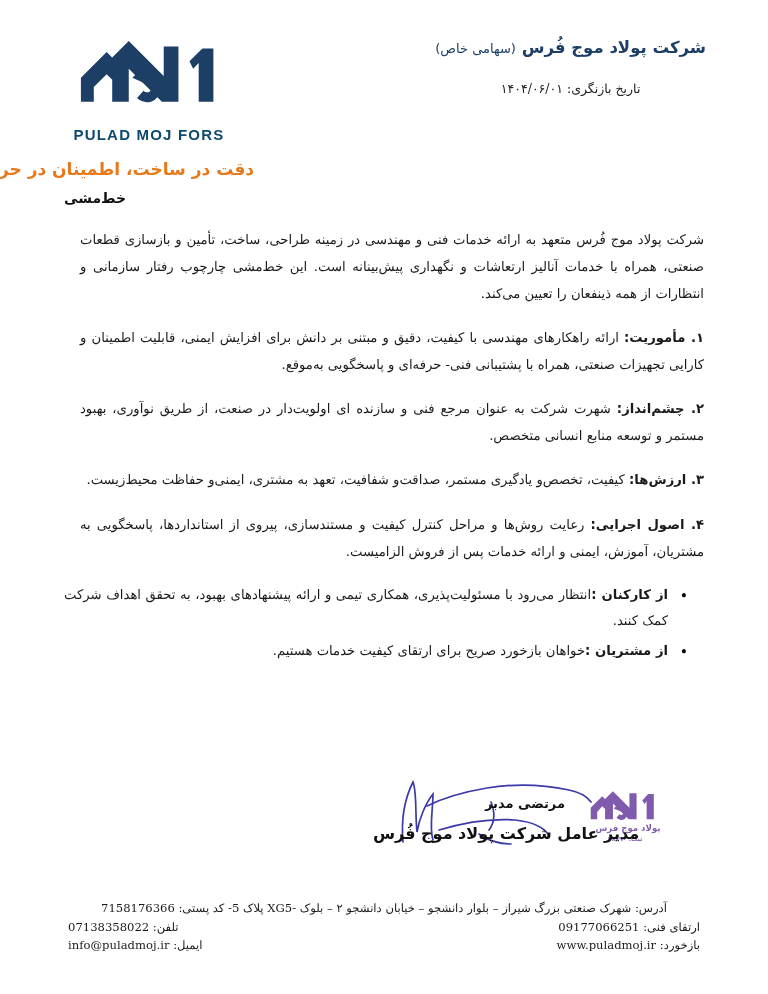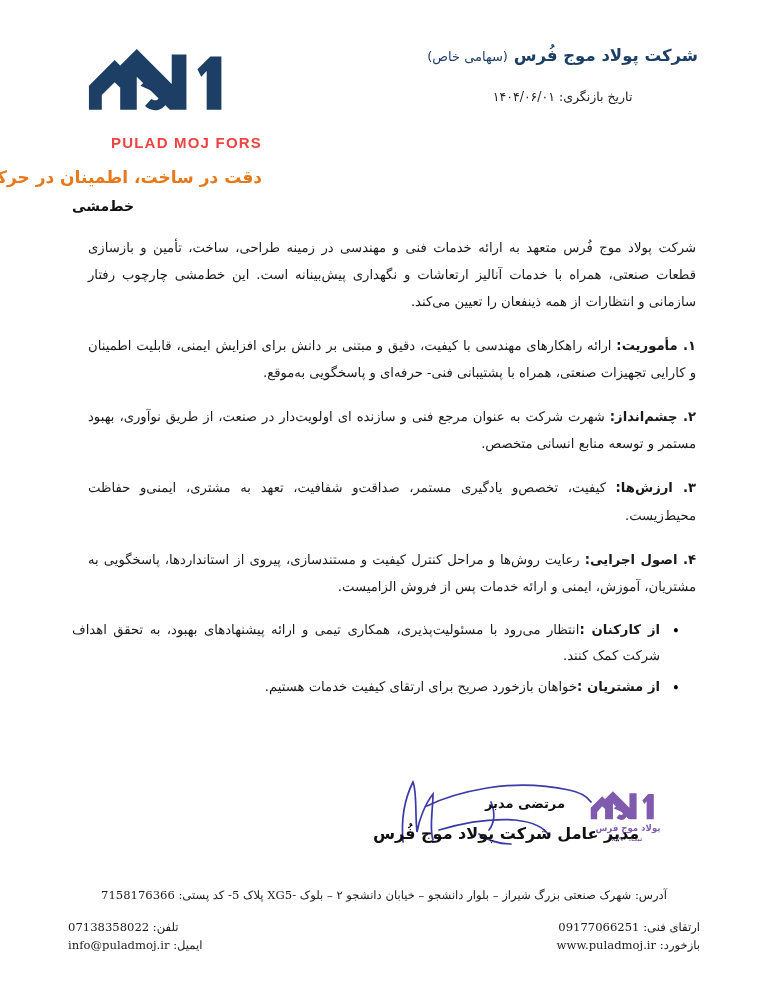--- a/index.html
+++ b/index.html
@@ -12,21 +12,21 @@
     font-family: "DejaVu Sans", "Liberation Sans", sans-serif;
     color: #1a1a1a;
     position: relative;
     overflow: hidden;
   }
 
   .page {
     position: relative;
     width: 768px;
     height: 994px;
-    padding: 12px;
+    padding: 4px;
     background: #fff;
   }
 
   
   .header {
     position: relative;
     height: 180px;
     padding: 30px 38px 0 38px;
   }
   .header-left {
@@ -68,23 +68,22 @@
     display: block;
     margin: 0 auto;
     width: 148px;
     height: 92px;
   }
   .logo-wordmark {
     margin-top: 4px;
     font-size: 15px;
     font-weight: bold;
     letter-spacing: 1.2px;
-    color: #ef4444;
+    color: #0c4a6e;
     font-family: "Liberation Sans", sans-serif;
-    text-align: right;
   }
   .logo-tagline {
     margin-top: 16px;
     font-size: 17px;
     font-weight: bold;
     color: #e8791a;
     white-space: nowrap;
     direction: rtl;
   }
 
@@ -205,21 +204,21 @@
     left: 0;
     padding: 0 62px;
     direction: rtl;
     font-family: "DejaVu Serif", "Liberation Serif", serif;
   }
   .footer-address {
     font-size: 11.6px;
     text-align: center;
     color: #1a1a1a;
     white-space: nowrap;
-    margin-bottom: 18px;
+    margin-bottom: 5px;
   }
   .footer-row {
     display: flex;
     justify-content: space-between;
     font-size: 11.6px;
     color: #1a1a1a;
     margin-bottom: 4px;
     padding: 0 6px;
   }
   .footer-cell {

